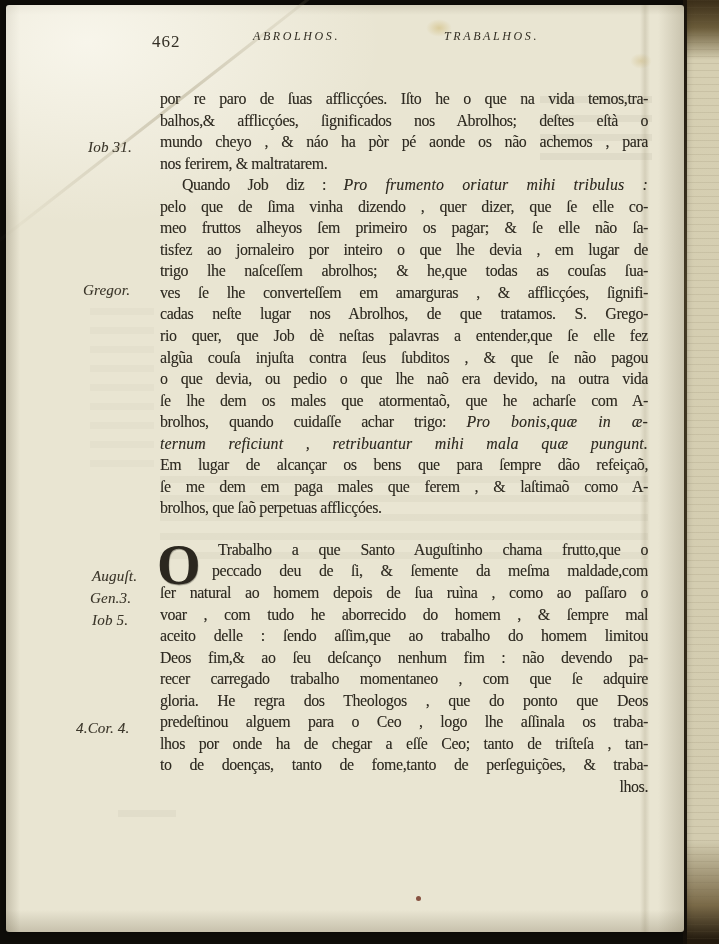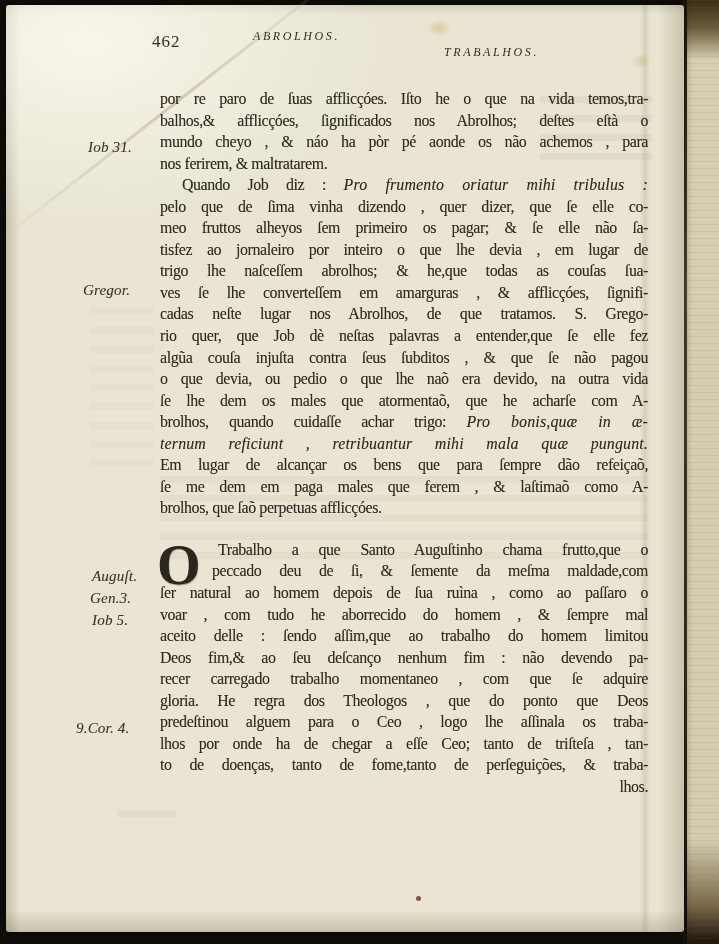--- a/index.html
+++ b/index.html
@@ -29,21 +29,21 @@
   .fold-crease{position:absolute;left:-60px;top:96px;width:460px;height:3px;
     background:linear-gradient(to right, rgba(170,160,130,0), rgba(165,155,125,.45), rgba(170,160,130,0));
     transform:rotate(-38deg);}
   .right-crease{position:absolute;right:34px;top:0;width:10px;height:100%;
     background:linear-gradient(to right, rgba(0,0,0,0), rgba(140,130,100,.22), rgba(0,0,0,0));}
 
   
   .pagenum{position:absolute;left:146px;top:27px;font-size:17px;color:#332f25;letter-spacing:1px;}
   .runhead{position:absolute;top:24px;font-style:italic;font-size:12px;color:#322e24;
            letter-spacing:2.6px;}
-  .rh-left{left:247px;} .rh-right{left:438px;margin-top:16px;}
+  .rh-left{left:247px;} .rh-right{left:438px;}
 
   
   .col{position:absolute;left:154px;top:48px;width:488px;margin-top:35px;}
   .tl{font-size:15.8px;line-height:21.55px;height:21.55px;overflow:hidden;
       letter-spacing:-0.35px;color:#2e2a21;
       text-align:justify;text-align-last:justify;
       text-shadow:.3px .3px .5px rgba(46,42,33,.35);}
   .tl.l{text-align:left;text-align-last:left;}
   .tl.r{text-align:right;text-align-last:right;}
   .it{font-style:italic;letter-spacing:.2px;}
@@ -96,21 +96,21 @@
 
     <div class="pagenum">462</div>
     <div class="runhead rh-left">ABROLHOS.</div>
     <div class="runhead rh-right">TRABALHOS.</div>
 
     <div class="mnote" style="top:133px;left:82px;">Iob 31.</div>
     <div class="mnote" style="top:276px;left:77px;">Gregor.</div>
     <div class="mnote" style="top:562px;left:86px;">Auguſt.</div>
     <div class="mnote" style="top:584px;left:84px;">Gen.3.</div>
     <div class="mnote" style="top:606px;left:86px;">Iob 5.</div>
-    <div class="mnote" style="top:714px;left:70px;">9.Cor. 4.</div>
+    <div class="mnote" style="top:714px;left:70px;">4.Cor. 4.</div>
 
     <div class="col">
       <div>
           <div class="tl"><span>por re paro de ſuas afflicçóes. Iſto he o que na vida temos,tra-</span></div>
           <div class="tl"><span>balhos,&amp; afflicçóes, ſignificados nos Abrolhos; deſtes eſtà o</span></div>
           <div class="tl"><span>mundo cheyo , &amp; náo ha pòr pé aonde os não achemos , para</span></div>
           <div class="tl l"><span>nos ferirem, &amp; maltratarem.</span></div>
           <div class="tl" style="padding-left: 22px;"><span>Quando Job diz : </span><span class="it">Pro frumento oriatur mihi tribulus :</span></div>
           <div class="tl"><span>pelo que de ſima vinha dizendo , quer dizer, que ſe elle co-</span></div>
           <div class="tl"><span>meo fruttos alheyos ſem primeiro os pagar; &amp; ſe elle não ſa-</span></div>

